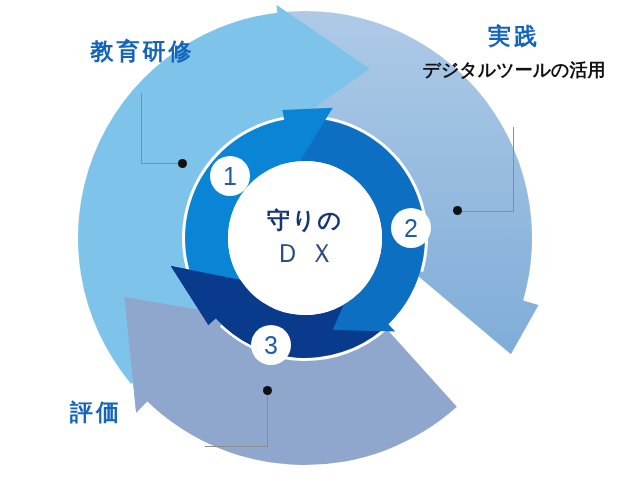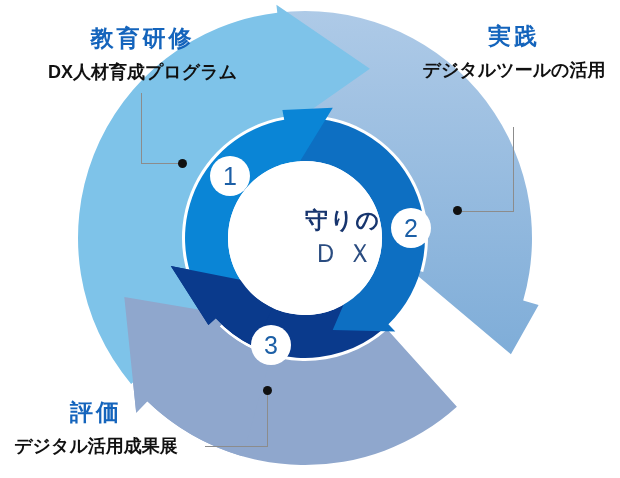--- a/index.html
+++ b/index.html
@@ -14,29 +14,29 @@
     position:absolute;width:40px;height:40px;border-radius:50%;
     background:#fff;display:flex;align-items:center;justify-content:center;
     font-size:25px;font-weight:300;color:var(--badge_number,#1c5fa6);
     line-height:1;
   }
   #badge-1{left:210px;top:156px;}
   #badge-2{left:391px;top:208px;}
   #badge-3{left:251px;top:325px;}
   #center-label{
     position:absolute;left:229px;top:162px;width:152px;height:152px;
-    display:flex;flex-direction:column;align-items:flex-end;justify-content:center;
+    display:flex;flex-direction:column;align-items:center;justify-content:center;
     text-align:center;
   }
   #center-line1{font-size:23px;font-weight:bold;letter-spacing:2px;color:var(--center_line1,#17356e);}
   #center-line2{font-size:26px;font-weight:300;letter-spacing:8px;padding-left:8px;color:var(--center_line2,#2a4c80);}
   .ann{position:absolute;text-align:center;}
   .ann-title{font-size:23px;font-weight:bold;letter-spacing:3px;color:var(--step_label,#1464bc);line-height:1.1;}
   .ann-desc{font-size:18px;font-weight:bold;color:var(--description_text,#111);margin-top:7px;line-height:1.6;}
-  #ann-1{left:30px;top:26px;width:225px;}
+  #ann-1{left:30px;top:39px;width:225px;}
   #ann-2{left:406px;top:24px;width:216px;}
   #ann-3{left:1px;top:400px;width:190px;}
   .vline,.hline{position:absolute;background:var(--leader_line,#8c8c8c);}
   .vline{width:1px;}
   .hline{height:1px;}
   #l1-v{left:141px;top:93px;height:70px;}
   #l1-h{left:141px;top:163px;width:38px;}
   #l2-v{left:513px;top:127px;height:85px;}
   #l2-h{left:461px;top:211px;width:53px;}
   #l3-v{left:267px;top:393px;height:53px;}
@@ -75,33 +75,31 @@
     <div id="center-line1">守りの</div>
     <div id="center-line2">ＤＸ</div>
   </div>
 
   <div id="badge-1" class="badge">1</div>
   <div id="badge-2" class="badge">2</div>
   <div id="badge-3" class="badge">3</div>
 
   <div id="ann-1" class="ann">
     <div class="ann-title">教育研修</div>
-    <div class="ann-desc">DX人材育成プログラム</div>
   </div>
 
   <div id="ann-2" class="ann">
     <div class="ann-title">実践</div>
     <div class="ann-desc">
       <div>デジタルツールの活用</div>
     </div>
   </div>
 
   <div id="ann-3" class="ann">
     <div class="ann-title">評価</div>
-    <div class="ann-desc">デジタル活用成果展</div>
   </div>
 
   <div id="l1-v" class="vline"></div>
   <div id="l1-h" class="hline"></div>
   <div id="dot-1" class="dot"></div>
 
   <div id="l2-v" class="vline"></div>
   <div id="l2-h" class="hline"></div>
   <div id="dot-2" class="dot"></div>
 

